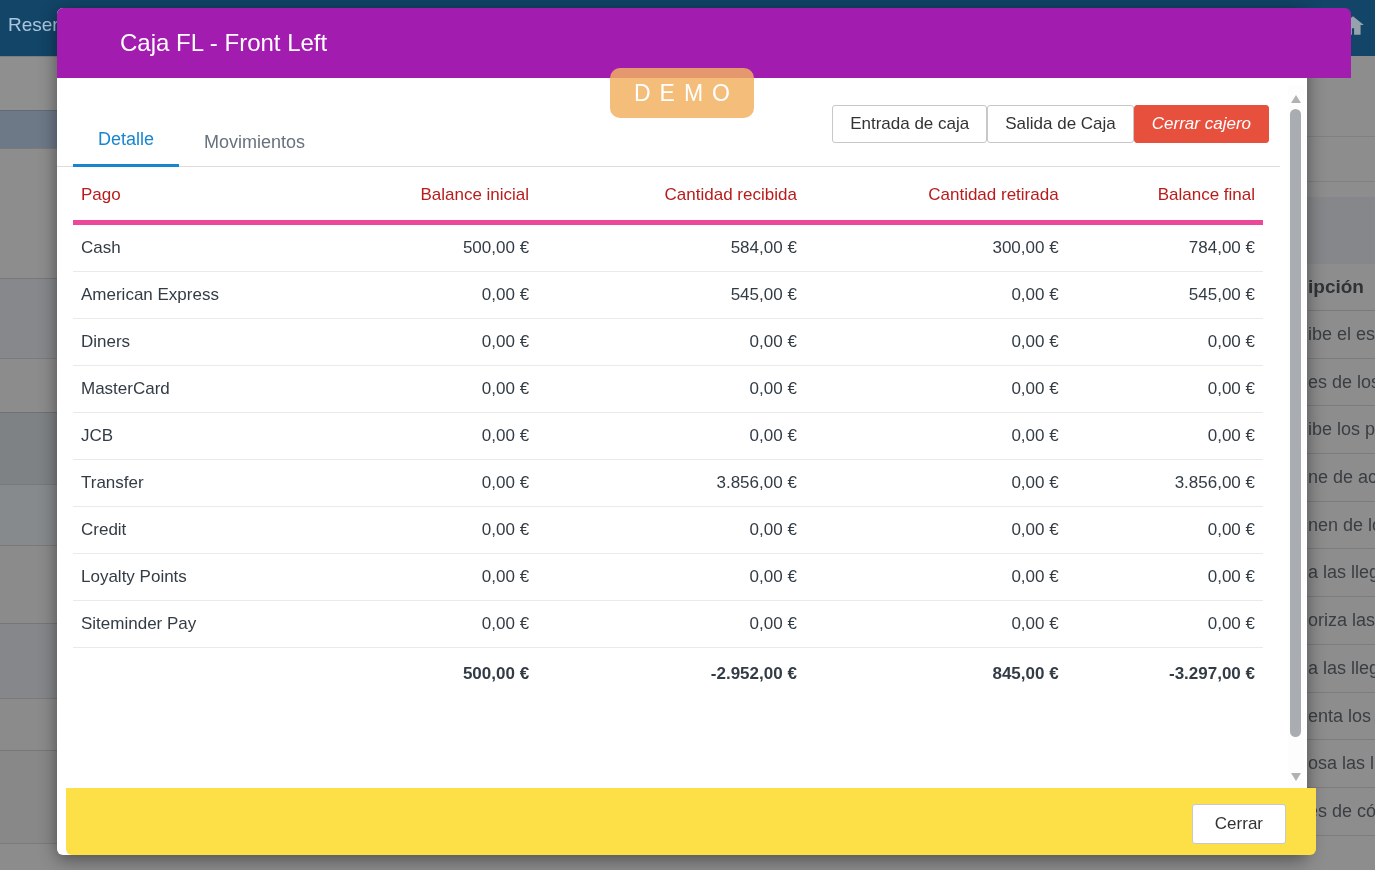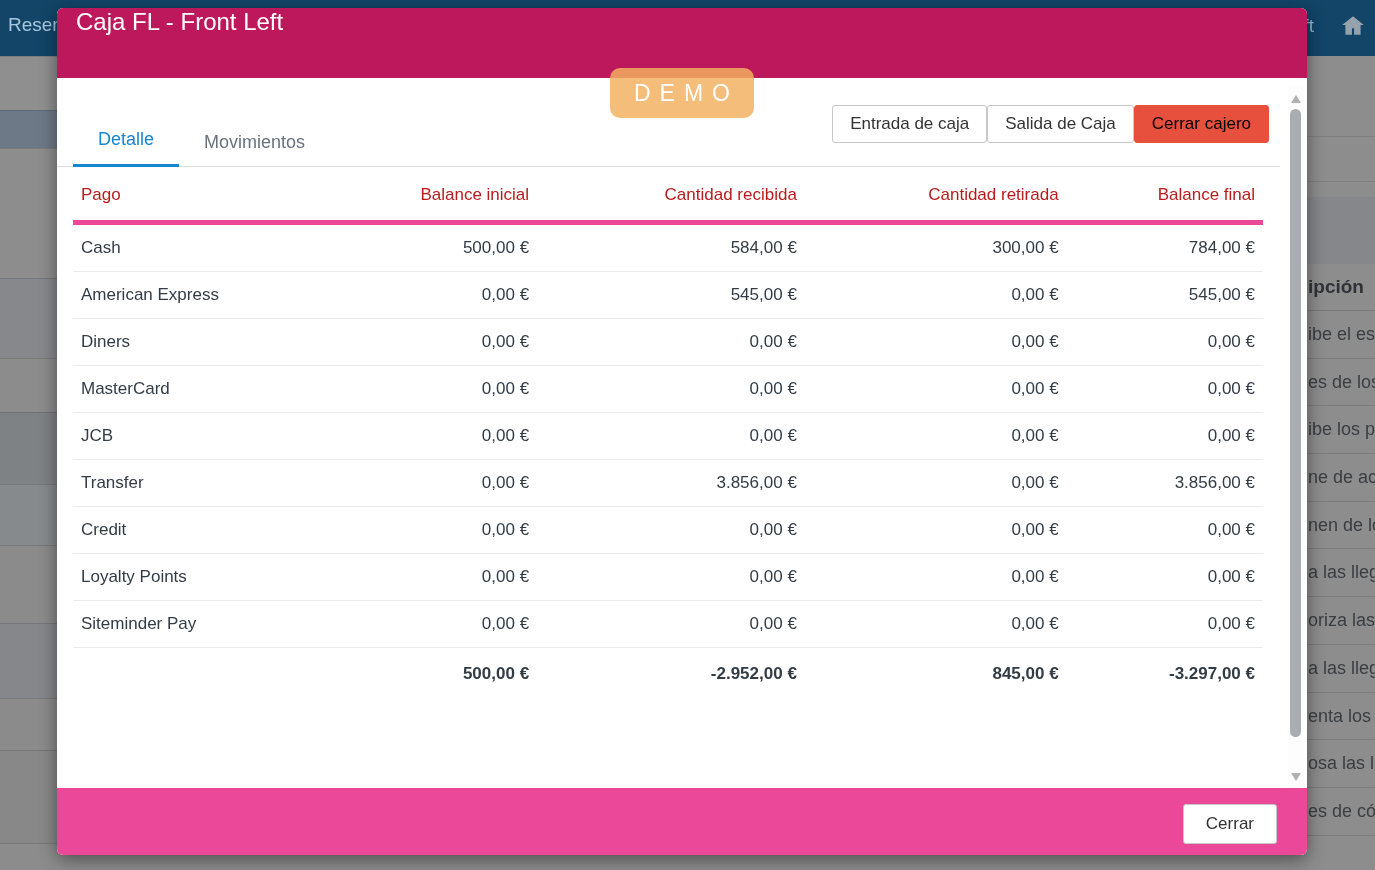--- a/index.html
+++ b/index.html
@@ -20,54 +20,54 @@
   .bgr-band{position:absolute;left:0;top:141px;width:68px;height:67px;background:#85878a;}
   .bgr-head{position:absolute;left:1px;top:208px;width:120px;height:46px;line-height:46px;
             font-weight:bold;font-size:19px;color:#2f3338;border-bottom:1px solid #7a7a7a;white-space:nowrap;}
   .bgr-rows{position:absolute;left:0;top:255px;width:68px;}
   .bgr-row{height:46.7px;line-height:46.7px;font-size:18px;color:#3a3e42;
            border-bottom:1px solid #7c7c7c;white-space:nowrap;padding-left:1px;overflow:visible;}
 
   
   .modal{position:absolute;left:57px;top:8px;width:1250px;height:847px;background:#fff;
          border-radius:6px;box-shadow:0 4px 18px rgba(0,0,0,.45);z-index:10;}
-  .modal-header{position:absolute;left:0;top:0;width:100%;height:70px;background:#be185d;
-                border-radius:6px 6px 0 0;display:flex;}
+  .modal-header{position:absolute;left:0;top:0;width:100%;height:70px;background:#a21caf;
+                border-radius:6px 6px 0 0;display:flex;align-items:center;padding-left:44px;}
   .modal-title{color:#fff;font-size:24px;margin-left:19px;}
   .modal-body{position:absolute;left:0;top:70px;width:100%;height:718px;background:#fff;overflow:hidden;}
 
   .tabs-row{position:absolute;left:0;top:0;width:1223px;height:89px;border-bottom:1px solid #ddd;
             display:flex;align-items:flex-end;padding-left:16px;box-sizing:border-box;}
   .tab{font-size:18px;padding:14px 25px;cursor:pointer;color:#68727e;margin-bottom:-1px;}
   .tab.active{color:#1786d1;border-bottom:3px solid #1786d1;}
 
   .action-buttons{position:absolute;top:27px;right:38px;display:flex;gap:0;}
   .btn{font-family:"Liberation Sans",sans-serif;font-size:17px;padding:8px 17px;border-radius:3px;
        border:1px solid #c8c8c8;background:#fff;color:#333;cursor:pointer;white-space:nowrap;}
-  .btn.danger{background:#e8503e;border-color:#e8503e;color:#000000;}
+  .btn.danger{background:#e8503e;border-color:#e8503e;color:#ffffff;font-style:italic;}
 
   .table-wrap{position:absolute;left:16px;top:89px;width:1190px;}
   table.pay{width:100%;border-collapse:collapse;table-layout:fixed;font-size:17px;color:#333c45;}
   table.pay col.c1{width:27%;} table.pay col.c2{width:12%;}
   table.pay col.c3{width:22.5%;} table.pay col.c4{width:22%;} table.pay col.c5{width:16.5%;}
   table.pay th{font-weight:normal;color:#b91c1c;text-align:left;padding:18px 8px 15px 8px;
                border-bottom:5px solid #ec4899;}
   table.pay th.num, table.pay td.num{text-align:right;}
   table.pay td{padding:13px 8px;border-bottom:1px solid #e8eaec;}
   table.pay tr.totals td{font-weight:bold;border-bottom:none;padding:16px 8px;}
 
   
   .sb-track{position:absolute;left:1231px;top:77px;width:16px;height:703px;background:#fdfdfd;z-index:12;}
   .sb-up{position:absolute;left:3px;top:10px;width:0;height:0;
          border-left:5px solid transparent;border-right:5px solid transparent;border-bottom:8px solid #b2b2b2;}
   .sb-thumb{position:absolute;left:2px;top:24px;width:11px;height:628px;background:#a9adb1;border-radius:6px;}
   .sb-down{position:absolute;left:3px;top:688px;width:0;height:0;
            border-left:5px solid transparent;border-right:5px solid transparent;border-top:8px solid #b2b2b2;}
 
-  .modal-footer{position:absolute;left:0;top:780px;width:100%;height:67px;background:#ec4899;
+  .modal-footer{position:absolute;left:9px;top:780px;width:100%;height:67px;background:#fde047;
                 border-radius:0 0 6px 6px;}
   .modal-footer .btn{position:absolute;right:30px;top:16px;padding:9px 22px;}
 
   .demo-badge{position:absolute;left:610px;top:68px;width:144px;height:50px;border-radius:10px;
               background:rgba(242,176,97,0.84);z-index:40;display:flex;align-items:center;justify-content:center;
               color:#fff;font-weight:normal;font-size:23px;letter-spacing:9px;padding-left:9px;box-sizing:border-box;}
 </style>
 </head>
 <body>
 

